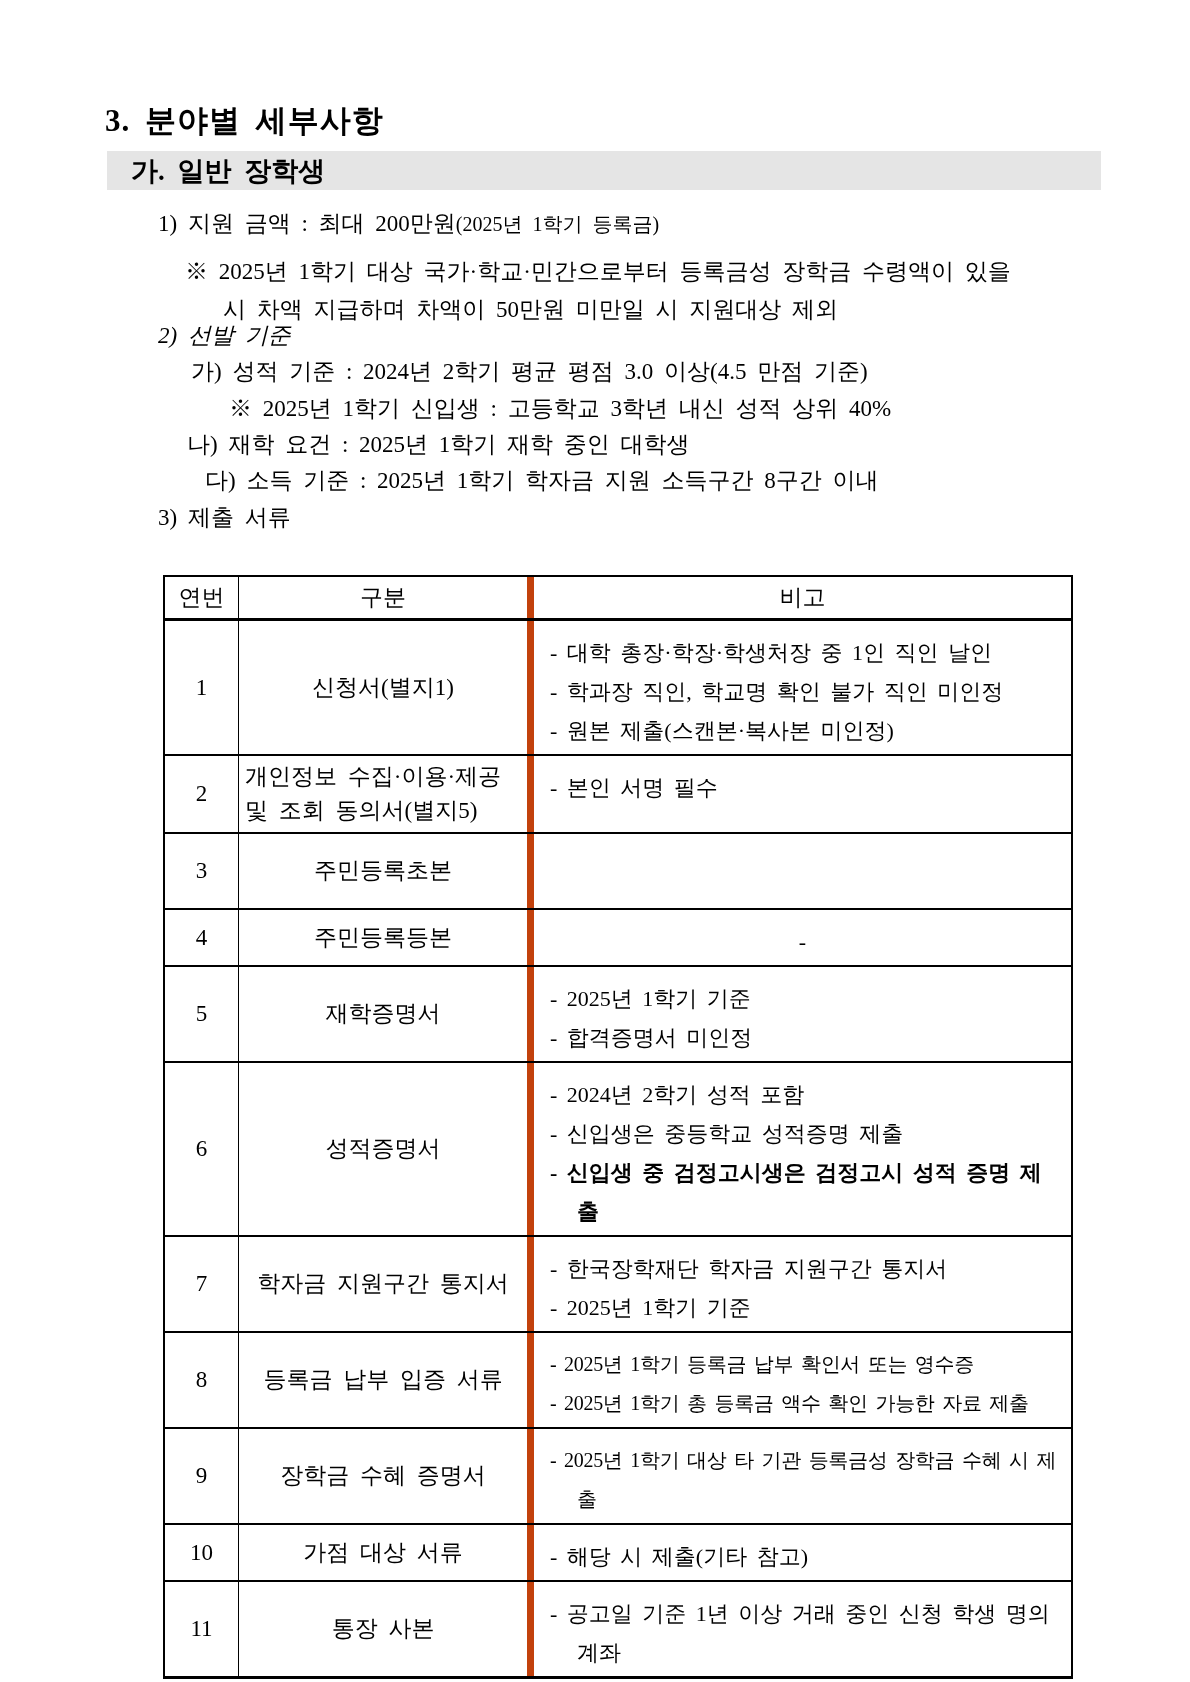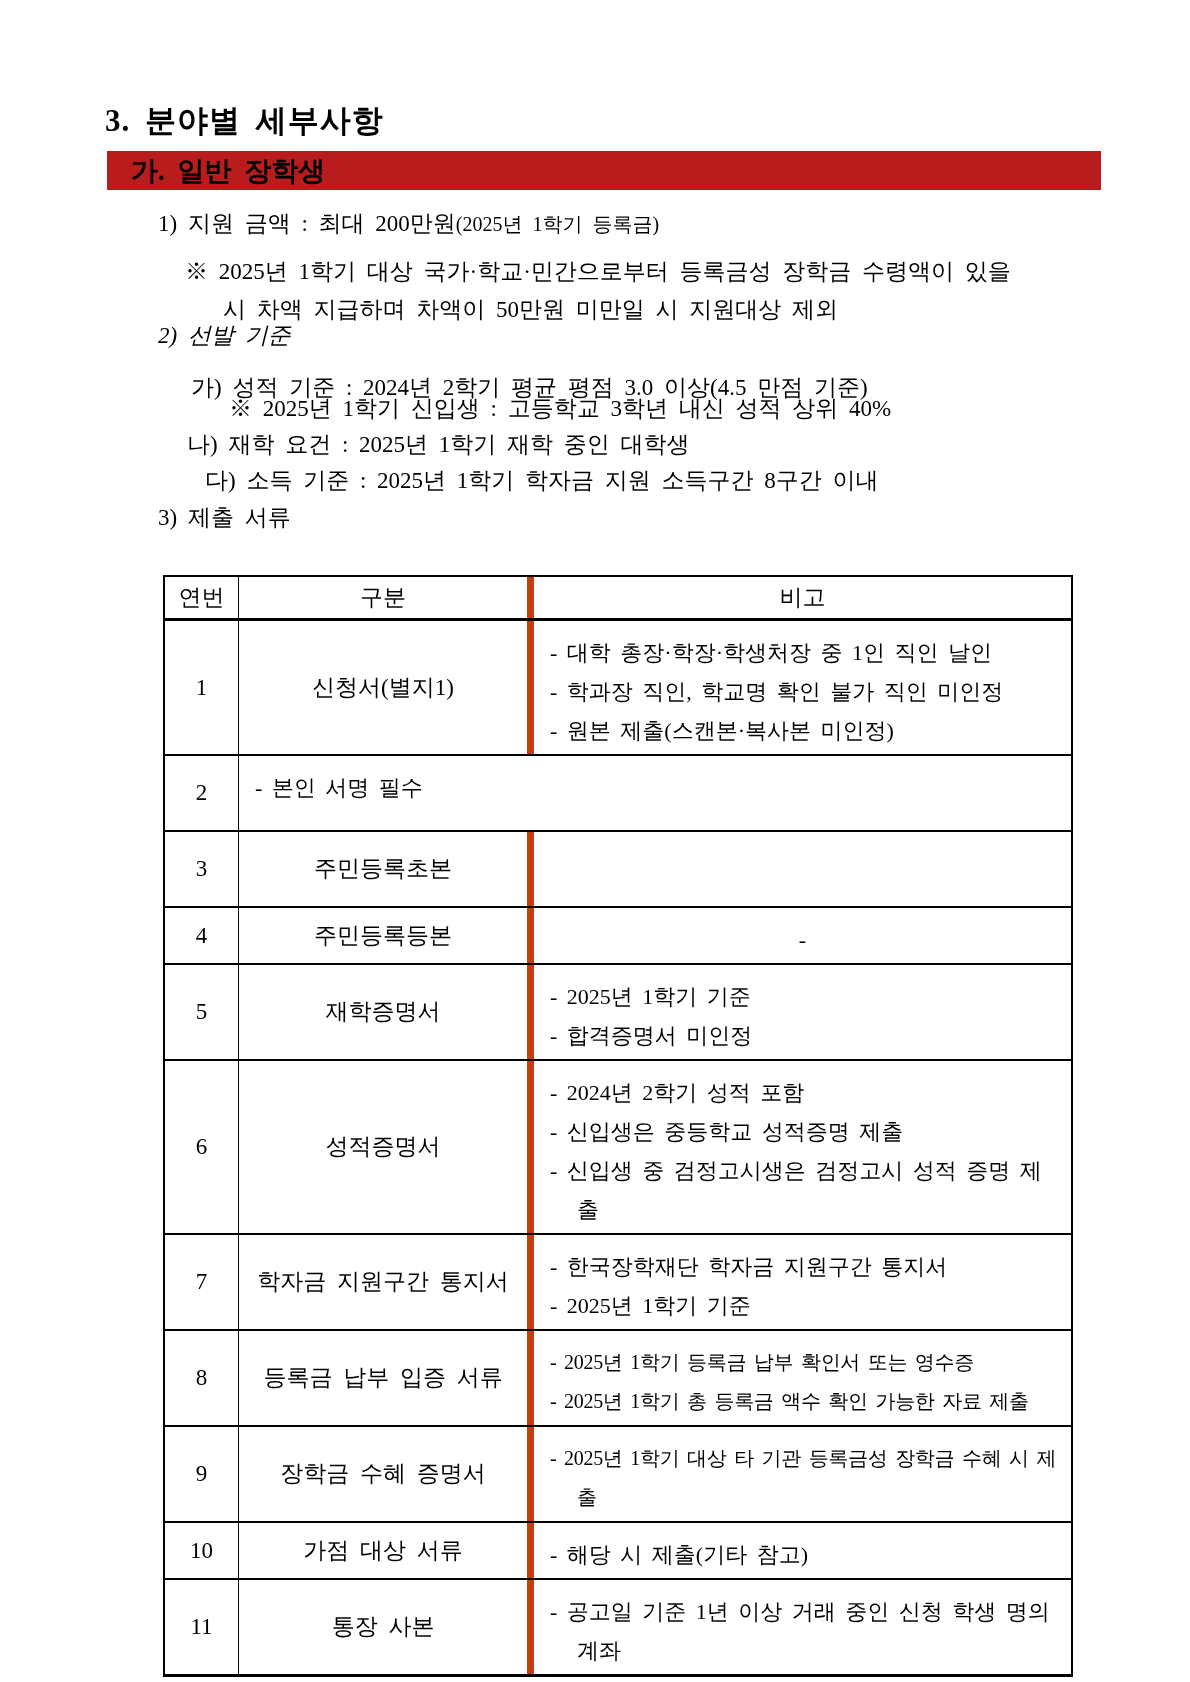--- a/index.html
+++ b/index.html
@@ -12,21 +12,21 @@
   }
   .doc { position:absolute; inset:0; background:#fff; }
 
   .page-title {
     position:absolute; left:105px; top:100px;
     font-size:31px; font-weight:bold; letter-spacing:1px; word-spacing:6px;
   }
 
   .section-banner {
     position:absolute; left:107px; top:151px; width:994px; height:39px;
-    background:#b91c1c;
+    background:#e5e5e5;
     display:flex; align-items:center;
   }
   .section-banner .txt {
     font-size:27px; font-weight:bold; padding-left:24px; word-spacing:6px;
   }
 
   .line { position:absolute; font-size:23px; word-spacing:5px; white-space:nowrap; }
   .sm { font-size:20px;margin-top:20px; }
 
   .note-block {
@@ -74,21 +74,21 @@
   </div>
 
   <div class="line" style="left:158px; top:208px;">
     <span>1) 지원 금액 : 최대 200만원</span><span class="sm">(2025년 1학기 등록금)</span>
   </div>
 
   <div class="note-block" style="left:185px; top:245px;">※ 2025년 1학기 대상 국가·학교·민간으로부터 등록금성 장학금 수령액이 있을 시 차액 지급하며 차액이 50만원 미만일 시 지원대상 제외</div>
 
   <div class="line" style="left:158px; top:320px;font-style:italic;">2) 선발 기준</div>
 
-  <div class="line" style="left:191px; top:372px;">가) 성적 기준 : 2024년 2학기 평균 평점 3.0 이상(4.5 만점 기준)</div>
+  <div class="line" style="left:191px; top:356px;">가) 성적 기준 : 2024년 2학기 평균 평점 3.0 이상(4.5 만점 기준)</div>
 
   <div class="line" style="left:229px; top:393px;">※ 2025년 1학기 신입생 : 고등학교 3학년 내신 성적 상위 40%</div>
 
   <div class="line" style="left:187px; top:429px;">나) 재학 요건 : 2025년 1학기 재학 중인 대학생</div>
 
   <div class="line" style="left:205px; top:465px;">다) 소득 기준 : 2025년 1학기 학자금 지원 소득구간 8구간 이내</div>
 
   <div class="line" style="left:158px; top:502px;">3) 제출 서류</div>
 
   <div class="tbl">
@@ -104,20 +104,21 @@
       <div class="c2">신청서(별지1)</div>
       <div class="c3">
         <div class="rmk">- 대학 총장·학장·학생처장 중 1인 직인 날인</div>
         <div class="rmk">- 학과장 직인, 학교명 확인 불가 직인 미인정</div>
         <div class="rmk">- 원본 제출(스캔본·복사본 미인정)</div>
       </div>
     </div>
 
     <div class="tr rw h76">
       <div class="c1">2</div>
+      <div class="c2 left">개인정보 수집·이용·제공 및 조회 동의서(별지5)</div>
       <div class="c3">
         <div class="rmk">- 본인 서명 필수</div>
       </div>
     </div>
 
     <div class="tr rw h76">
       <div class="c1">3</div>
       <div class="c2">주민등록초본</div>
     </div>
 
@@ -137,21 +138,21 @@
         <div class="rmk">- 합격증명서 미인정</div>
       </div>
     </div>
 
     <div class="tr rw h168">
       <div class="c1">6</div>
       <div class="c2">성적증명서</div>
       <div class="c3">
         <div class="rmk">- 2024년 2학기 성적 포함</div>
         <div class="rmk">- 신입생은 중등학교 성적증명 제출</div>
-        <div class="rmk" style="white-space:normal;">- 신입생 중 검정고시생은 검정고시 성적 증명 제출</div>
+        <div class="rmk" style="white-space:normal;font-weight:bold;">- 신입생 중 검정고시생은 검정고시 성적 증명 제출</div>
       </div>
     </div>
 
     <div class="tr rw h76">
       <div class="c1">7</div>
       <div class="c2">학자금 지원구간 통지서</div>
       <div class="c3">
         <div class="rmk">- 한국장학재단 학자금 지원구간 통지서</div>
         <div class="rmk">- 2025년 1학기 기준</div>
       </div>

